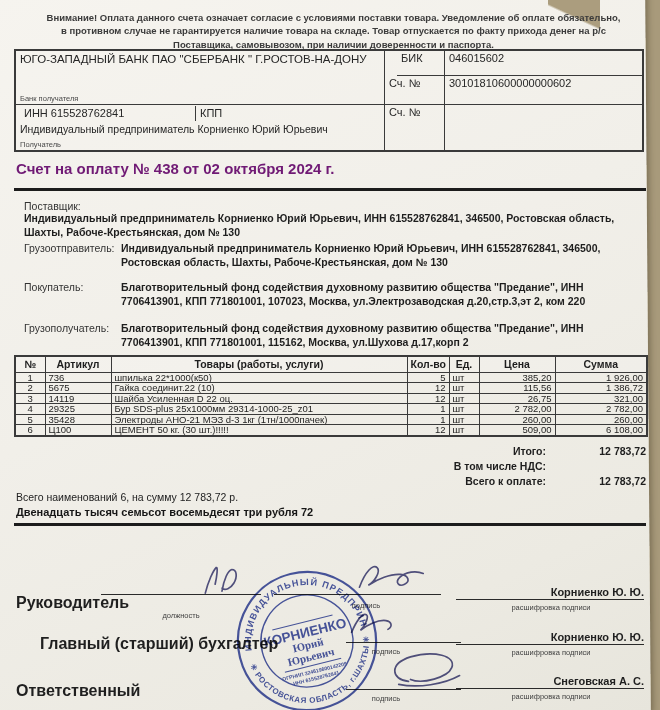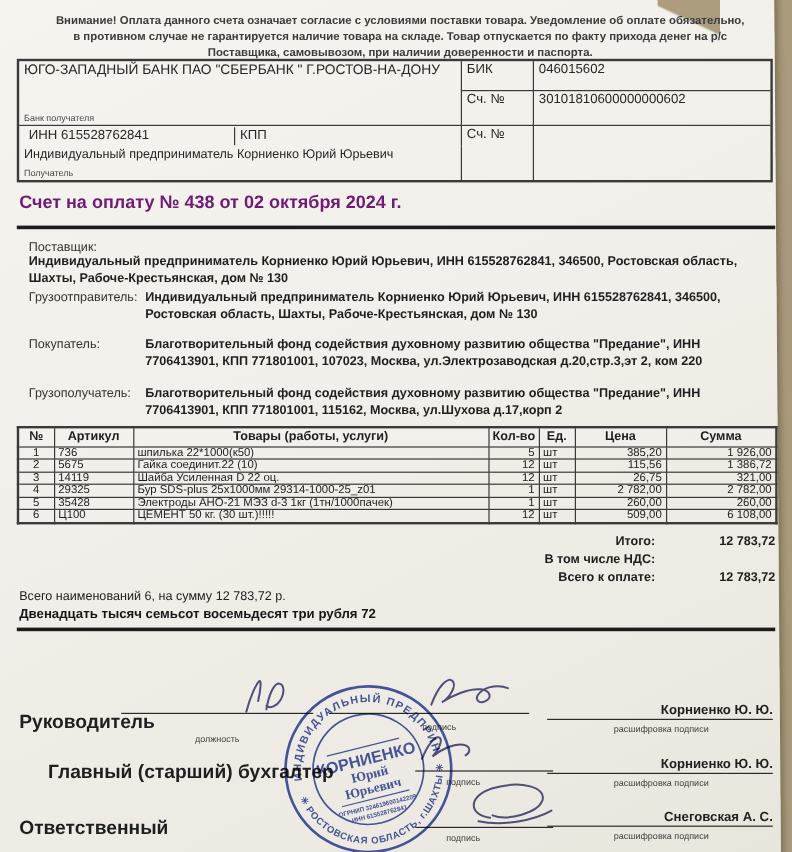--- a/index.html
+++ b/index.html
@@ -39,21 +39,21 @@
   }
   .bank>div{box-sizing:border-box;padding:1px 4px;overflow:hidden;}
   .cell-bank{grid-column:1;grid-row:1/3;border-right:1.5px solid #3a3a3a;border-bottom:1.5px solid #3a3a3a;position:relative;}
   .cell-bank .bname{font-size:11.5px;line-height:1.25;}
   .caption-sm{font-size:7.5px;color:#4a4a4a;position:absolute;left:4px;bottom:1px;}
   .cell-innkpp{grid-column:1;grid-row:3;border-right:1.5px solid #3a3a3a;display:flex;padding:0;}
   .inn-part{width:176px;border-right:1.5px solid #3a3a3a;padding:1px 4px;box-sizing:border-box;}
   .kpp-part{flex:1;padding:1px 4px;box-sizing:border-box;}
   .cell-recipient{grid-column:1;grid-row:4;border-right:1.5px solid #3a3a3a;position:relative;}
   .cell-recipient .rname{font-size:10.5px;line-height:1.25;padding-right:30px;}
-  .cell-biklbl{grid-column:2;grid-row:1;border-right:1.5px solid #3a3a3a;border-bottom:1.5px solid #3a3a3a;}
+  .cell-biklbl{grid-column:2;grid-row:1;border-right:1.5px solid #3a3a3a;border-bottom:1.5px solid #3a3a3a;margin-left:12px;}
   .cell-bikval{grid-column:3;grid-row:1;border-bottom:1.5px solid #3a3a3a;}
   .cell-corrlbl{grid-column:2;grid-row:2;border-right:1.5px solid #3a3a3a;border-bottom:1.5px solid #3a3a3a;}
   .cell-corrval{grid-column:3;grid-row:2;border-bottom:1.5px solid #3a3a3a;}
   .cell-acclbl{grid-column:2;grid-row:3/5;border-right:1.5px solid #3a3a3a;}
   .cell-accval{grid-column:3;grid-row:3/5;}
 
   .title{
     position:absolute;left:10px;top:156px;font-size:15px;font-weight:bold;color:#701a75;
   }
   .rule{position:absolute;left:8px;width:632px;background:#1c1c1c;}

